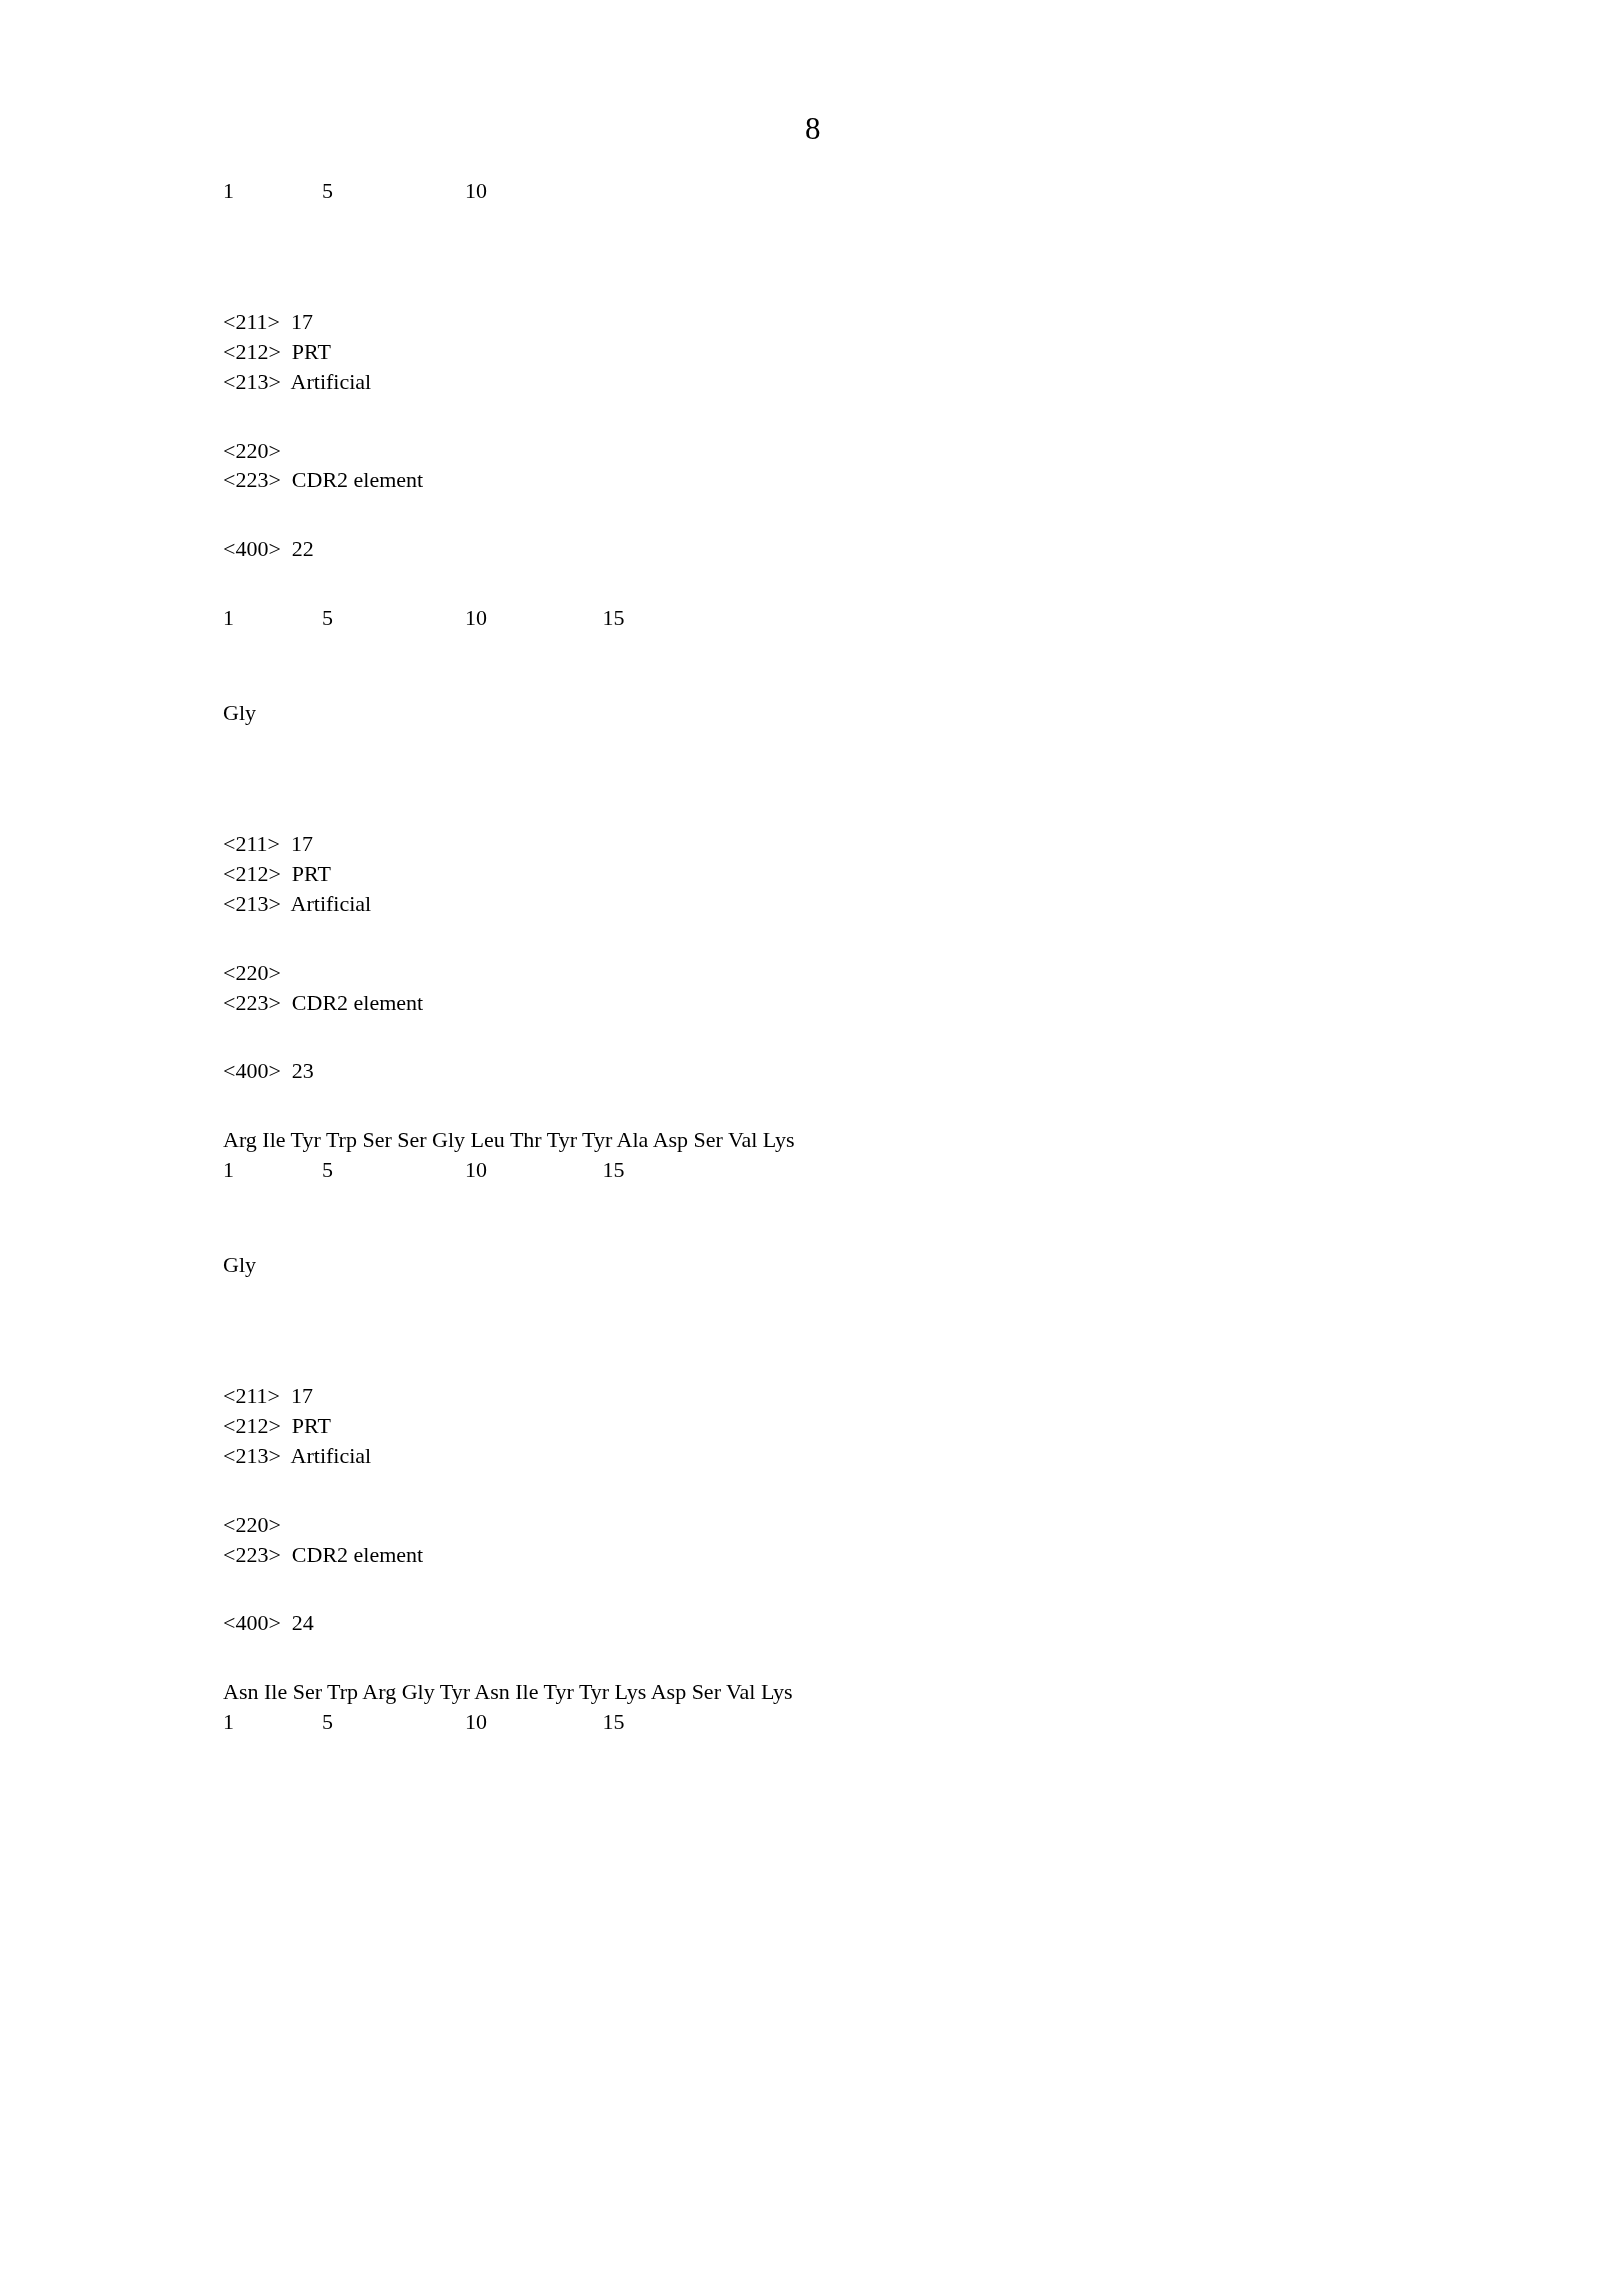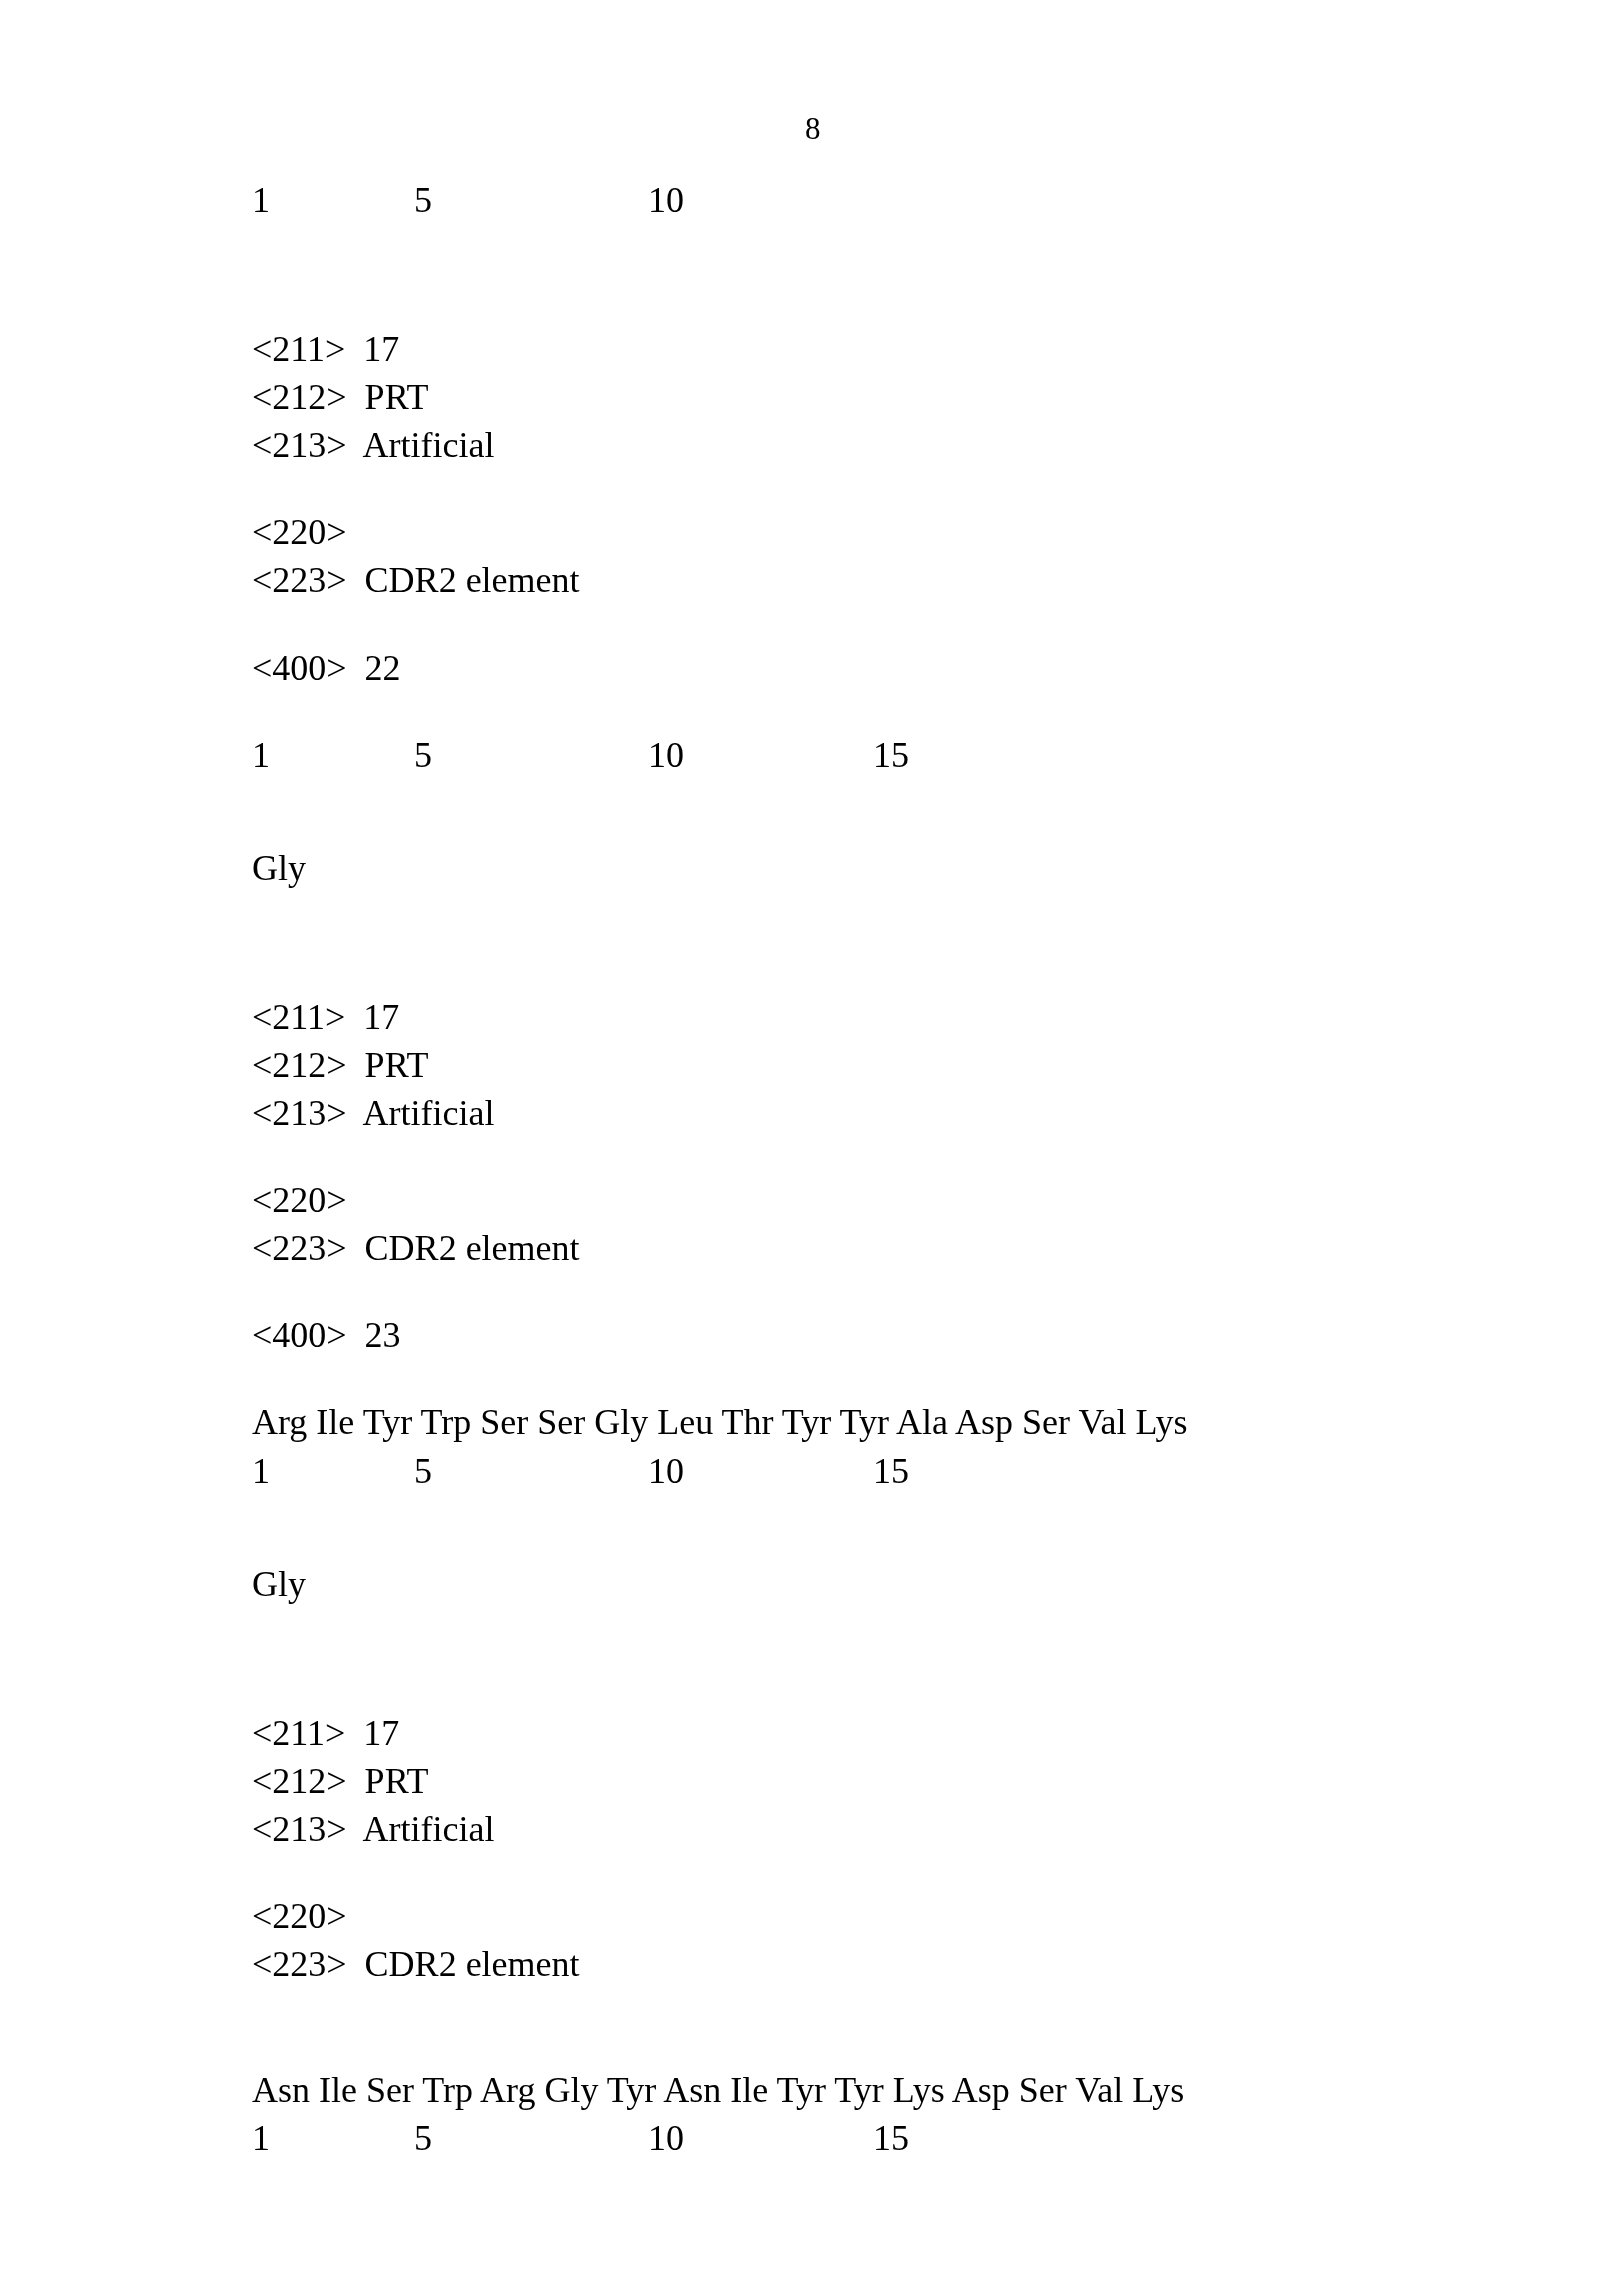--- a/index.html
+++ b/index.html
@@ -18,23 +18,22 @@
     .page-number {
       position: absolute;
       top: 111px;
       left: 805px;
       font-size: 31px;
     }
     .content {
       position: absolute;
       top: 177px;
       left: 223px;
-      font-size: 36px;
+      font-size: 22px;
       line-height: 1.3;
-      margin-left: 29px;
     }
     .line {
       white-space: pre;
       margin-bottom: 1.3px;
     }
     .spacer-sm {
       height: 39px;
     }
     .spacer-md {
       height: 65px;
@@ -81,17 +80,18 @@
   <div class="line">Gly</div>
   <div class="spacer-lg"></div>
 
   <div class="line">&lt;211&gt;  17</div>
   <div class="line">&lt;212&gt;  PRT</div>
   <div class="line">&lt;213&gt;  Artificial</div>
   <div class="spacer-sm"></div>
   <div class="line">&lt;220&gt;</div>
   <div class="line">&lt;223&gt;  CDR2 element</div>
   <div class="spacer-sm"></div>
+  <div class="line">&lt;400&gt;  24</div>
   <div class="spacer-sm"></div>
   <div class="line">Asn Ile Ser Trp Arg Gly Tyr Asn Ile Tyr Tyr Lys Asp Ser Val Lys</div>
   <div class="line">1                5                        10                     15</div>
 </div>
 
 
 </body></html>

